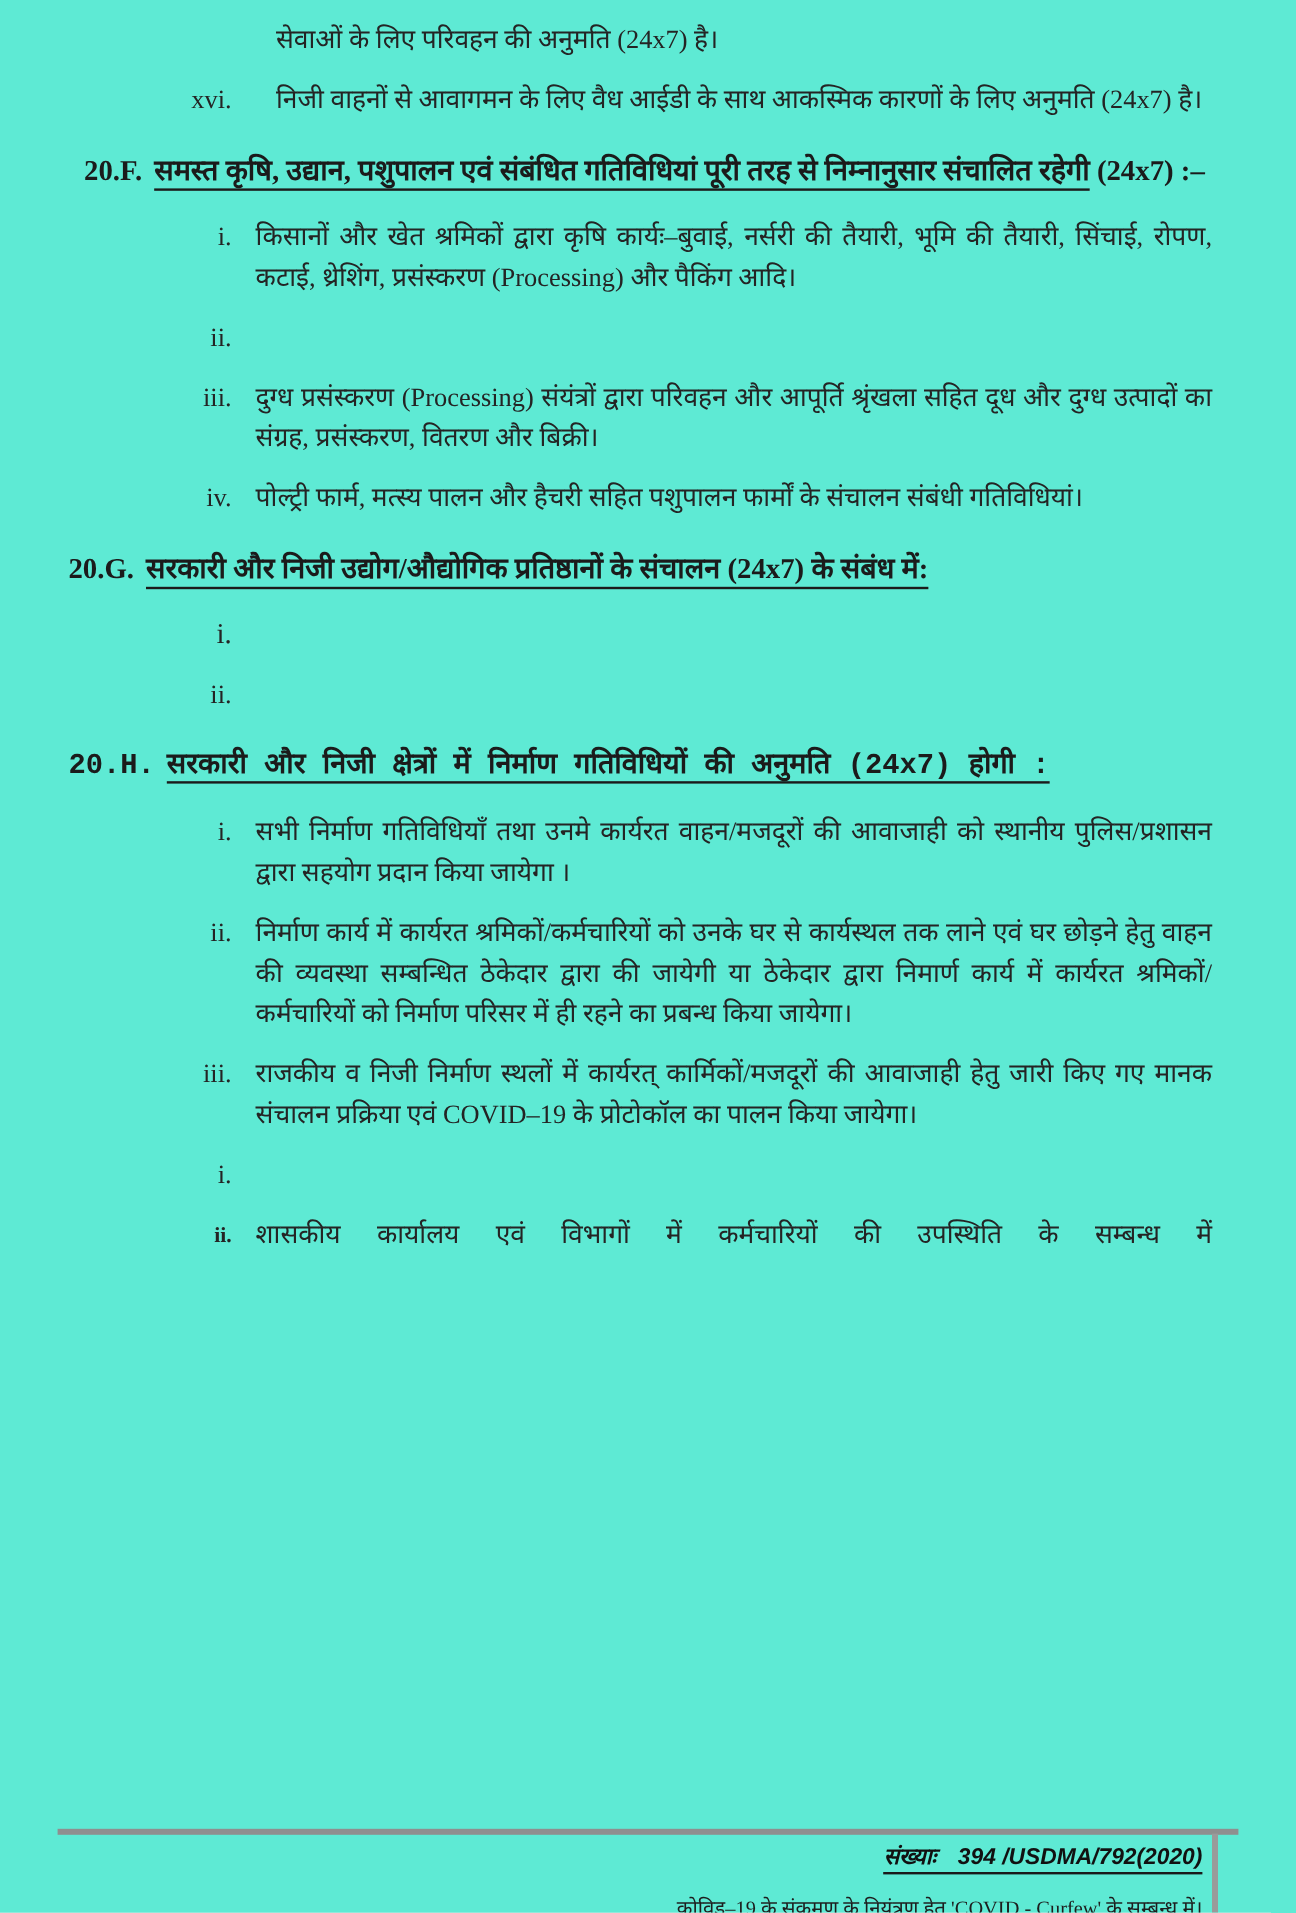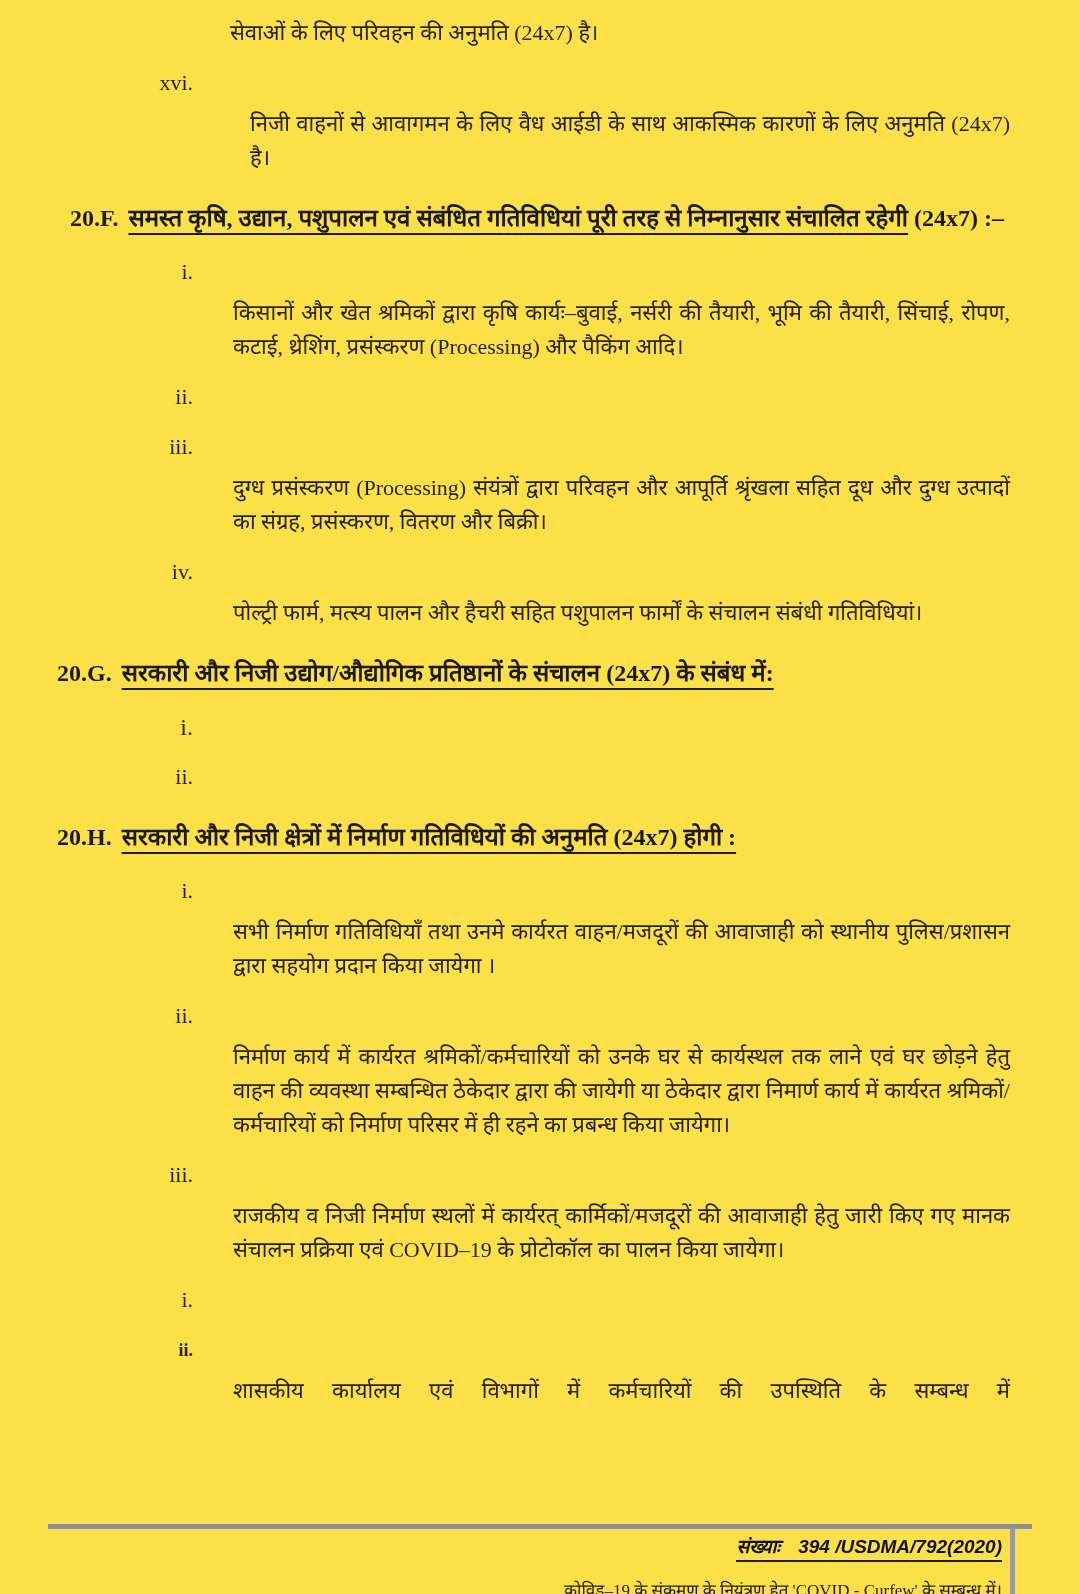--- a/index.html
+++ b/index.html
@@ -2,73 +2,71 @@
 <html><head>
 <meta charset="utf-8">
 <style>
   * { margin: 0; padding: 0; box-sizing: border-box; }
   html, body { background: #e9e9e6; }
   .page {
     position: relative;
     width: 1080px;
     height: 1594px;
     margin: 0 auto;
-    background: #fde047;
+    background: #5eead4;
     color: #242424;
     font-family: "Liberation Serif", "DejaVu Serif", serif;
     overflow: hidden;
     padding-top: 16px;
   }
   
   .intro {
     margin-left: 230px;
     margin-right: 70px;
     font-size: 22px;
     line-height: 34px;
   }
   .item {
     display: flex;
     margin-right: 70px;
     margin-top: 16px;
     font-size: 22px;
     line-height: 34px;
-    gap: 20px;
   }
   .item .marker {
     flex: none;
     width: 53px;
     text-align: right;
   }
   .item.xvi { padding-left: 140px; }
   .item.xvi .text { margin-left: 37px; }
   .item.sub { padding-left: 140px; }
   .item.sub .text { margin-left: 20px; }
   .item .text {
     flex: 1;
     text-align: justify;
-    margin-top: 41px;
   }
   .item.en { font-size: 24px; }
   .item .marker.small { font-size: 18px; line-height: 34px; font-weight: bold; }
   .item .text.stretch { text-align-last: justify; }
   
   .sec-heading {
     display: flex;
     margin-top: 22px;
     margin-right: 70px;
     font-weight: bold;
     font-size: 24px;
     line-height: 42px;
     color: #1b1b1b;
     justify-content: center;
   }
   .sec-heading .sec-id { flex: none; margin-right: 10px; }
   .sec-heading.s0 { margin-left: 70px; }
   .sec-heading.s1 { margin-left: 57px; }
-  .sec-heading.s2 { margin-left: 57px; }
+  .sec-heading.s2 { margin-left: 57px; font-family: Liberation Mono, monospace; }
   .sec-heading.s3 { margin-left: 45px; margin-top: 26px; }
   .sec-heading .sec-title { flex: 1; text-align: justify; }
   .sec-heading .u {
     text-decoration: underline;
     text-decoration-thickness: 2px;
     text-underline-offset: 7px;
   }
   
   .rule {
     position: absolute;

